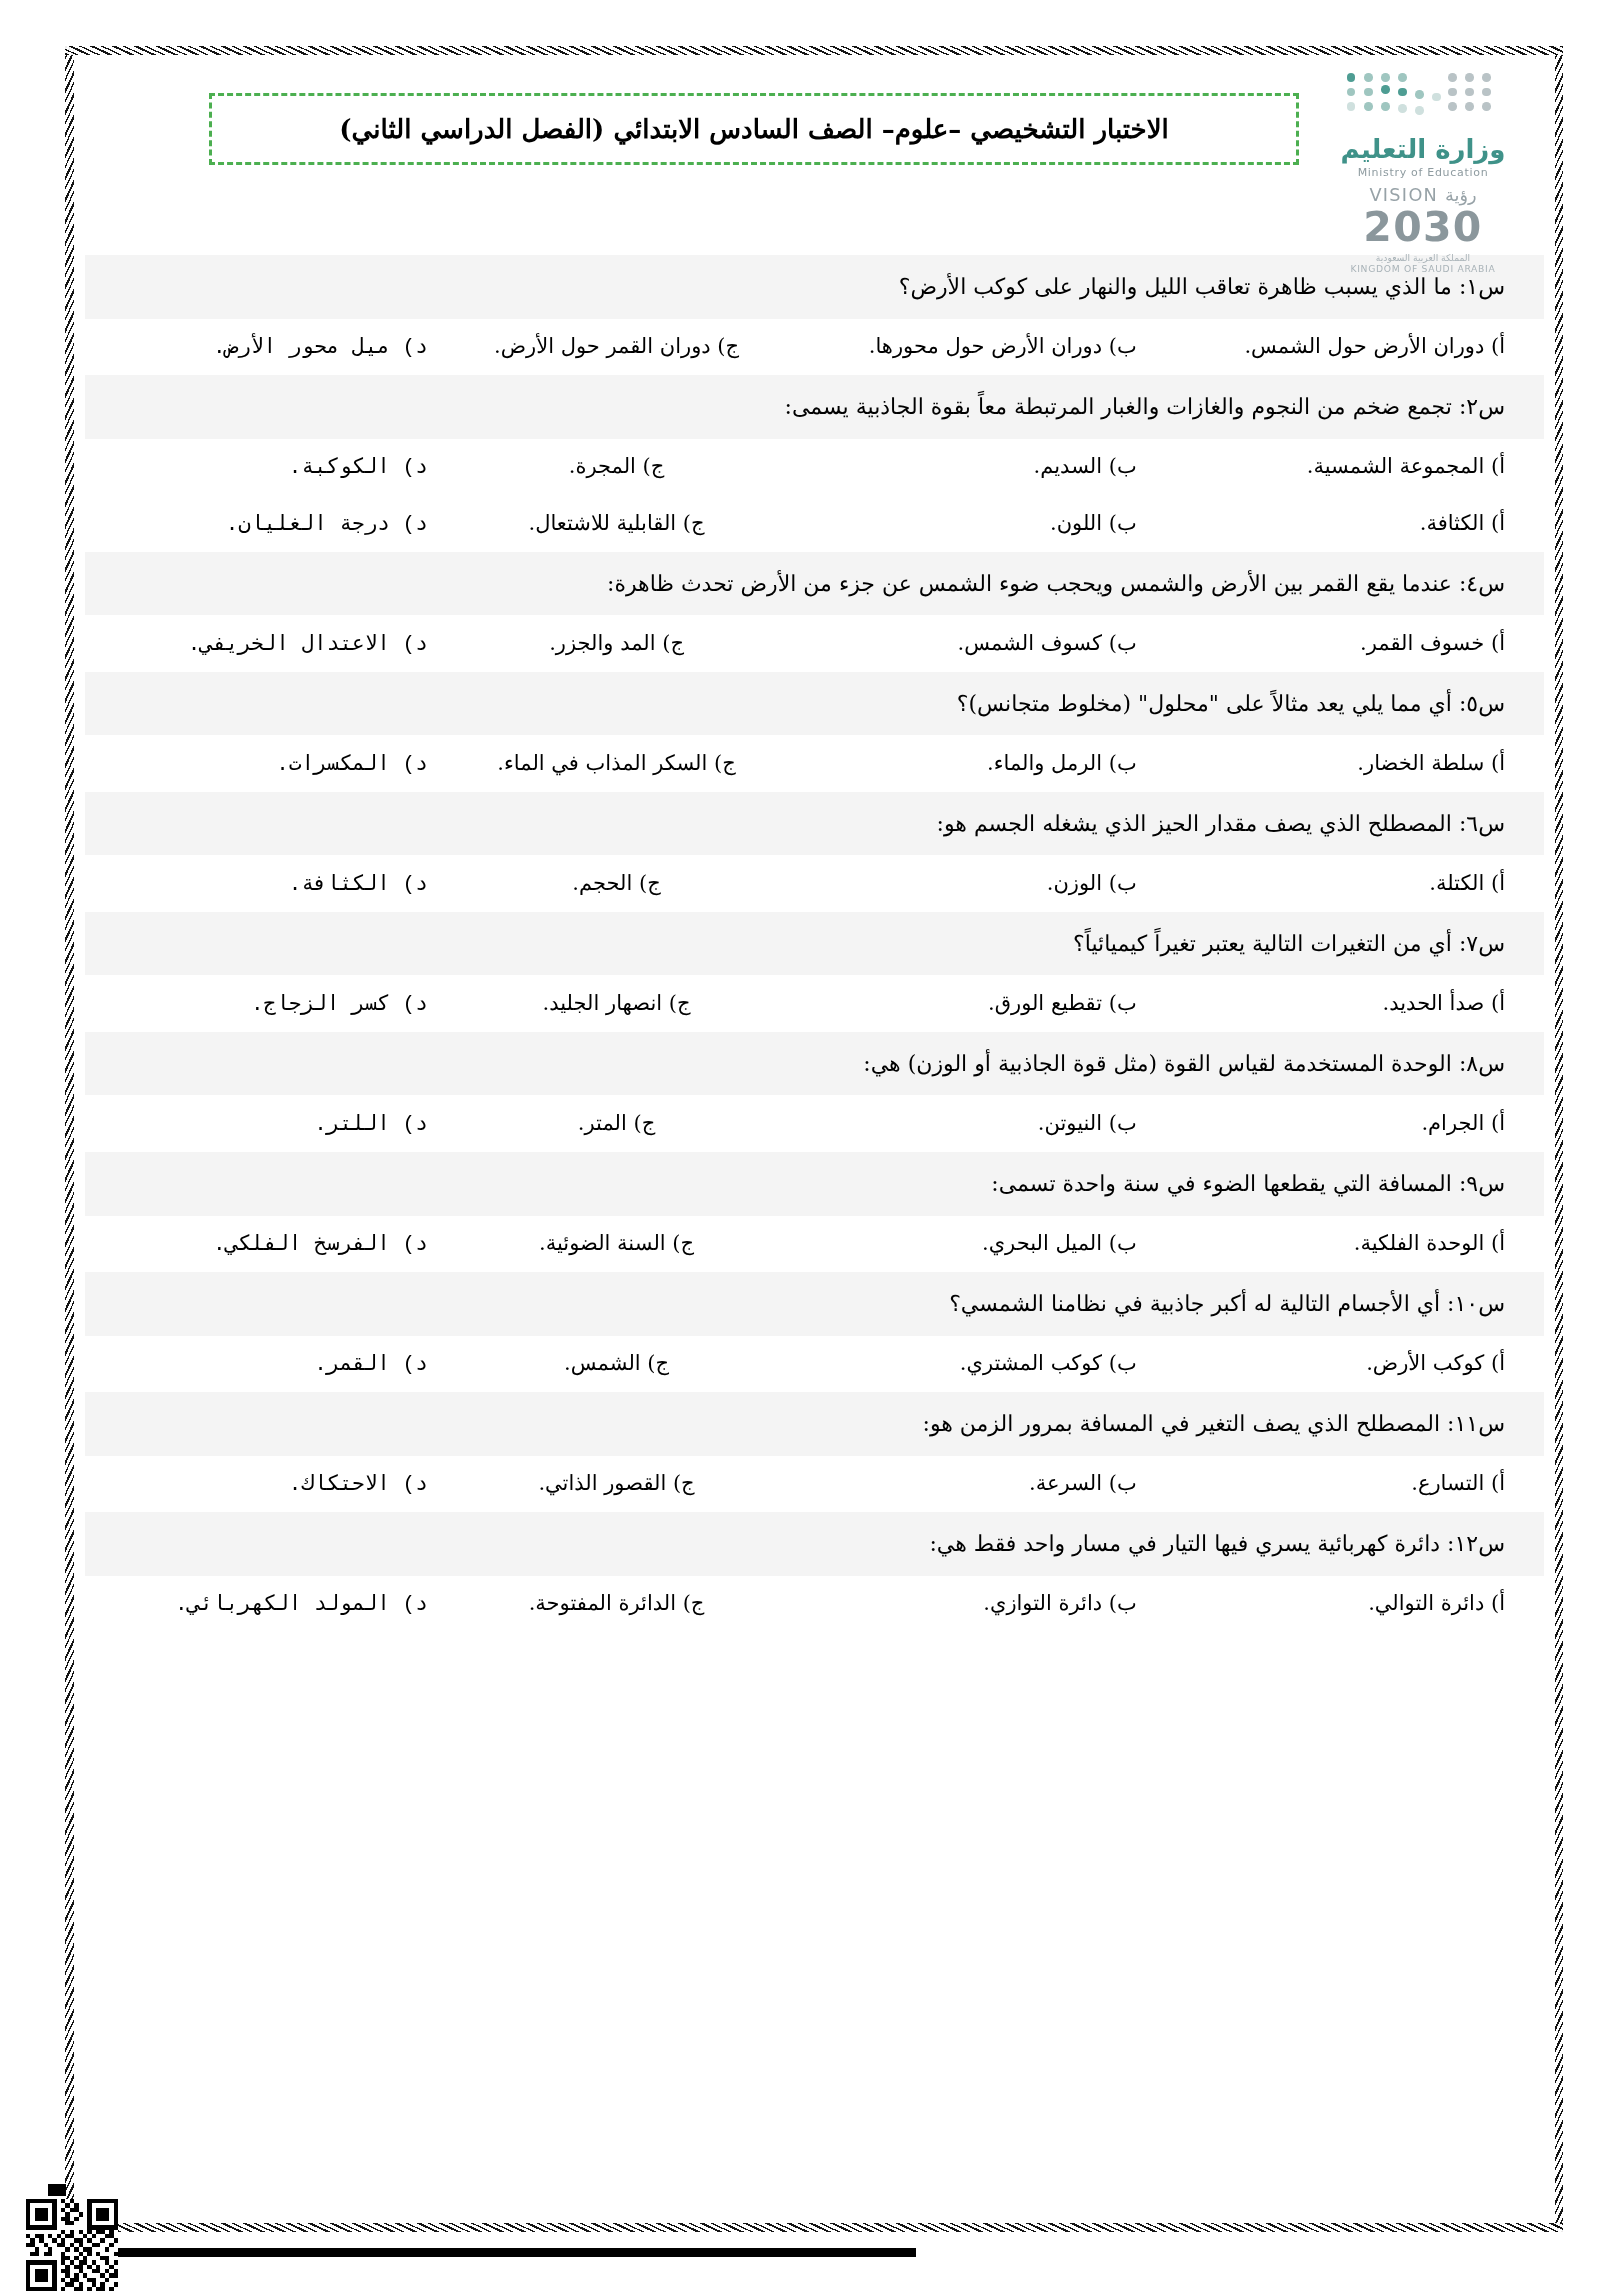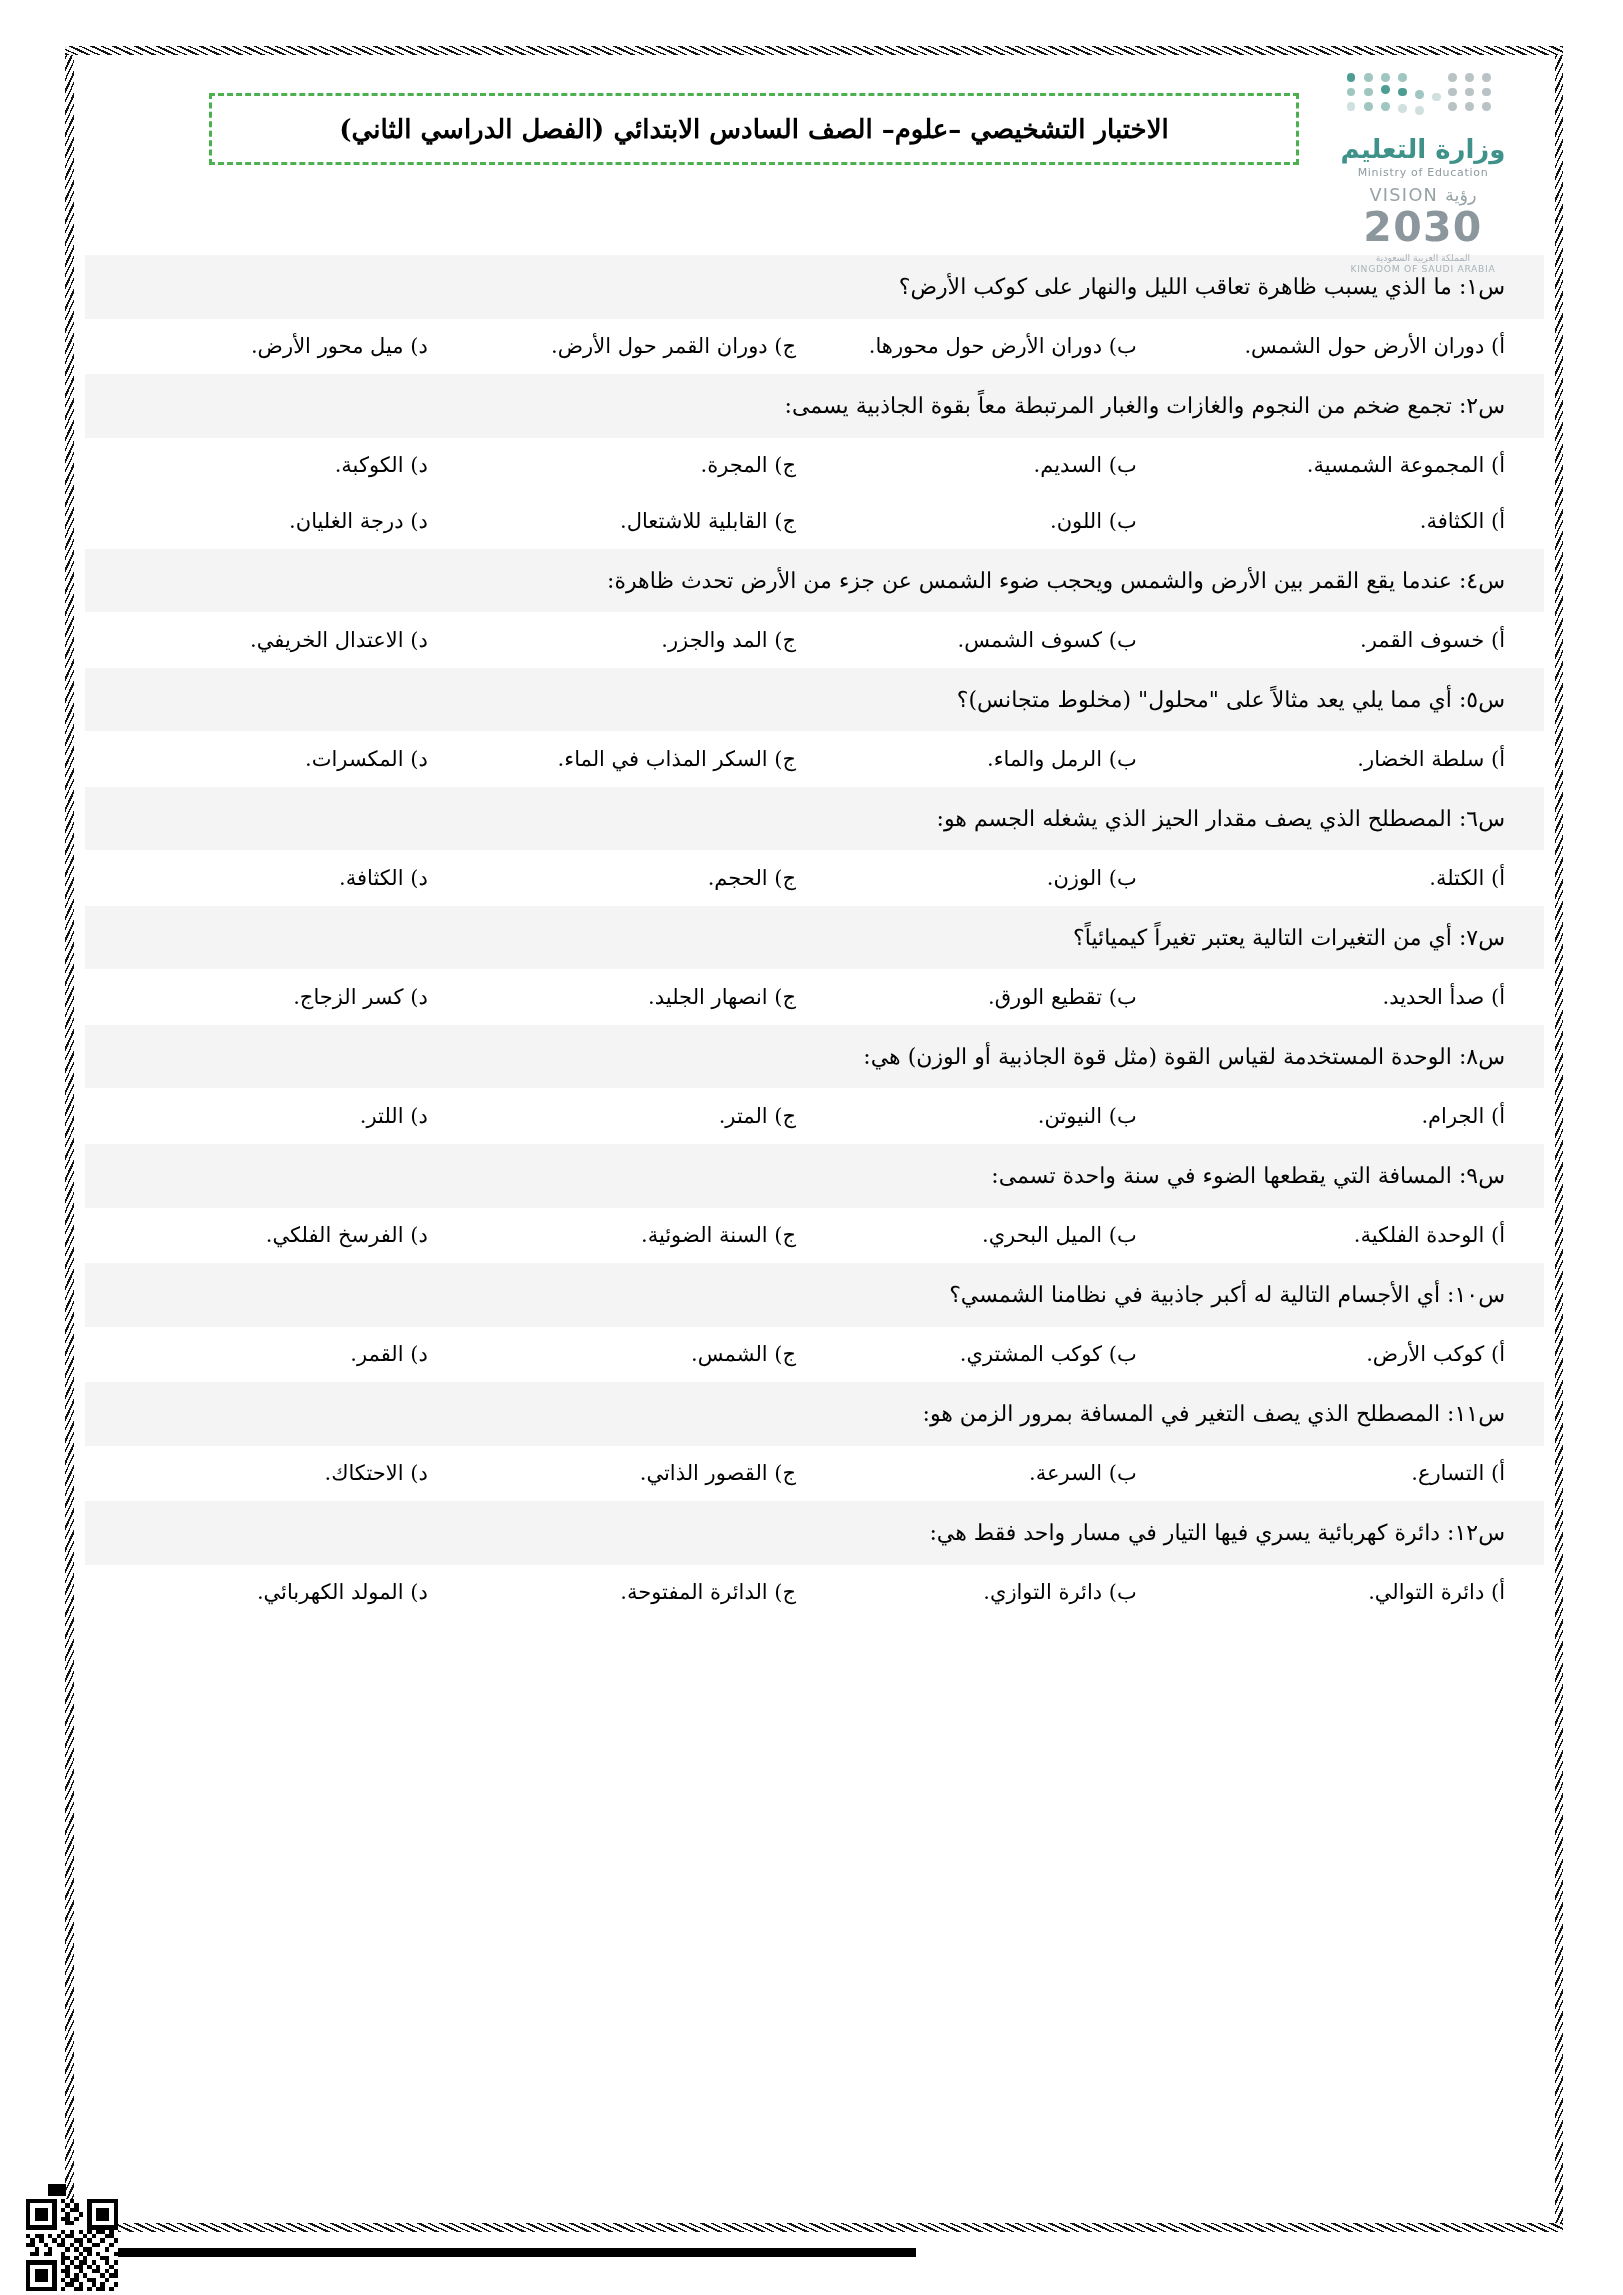--- a/index.html
+++ b/index.html
@@ -191,22 +191,22 @@
     color: #000000;
   }
 
   .opt {
     flex: 0 0 auto;
     text-align: right;
     white-space: nowrap;
   }
   .opt.o1 { width: 26%; }
   .opt.o2 { width: 24%; }
-  .opt.o3 { width: 26%; }
-  .opt.o4 { width: 22%; }
+  .opt.o3 { width: 26%; text-align: center; }
+  .opt.o4 { width: 22%; font-family: Liberation Mono, monospace; }
 
   
   .footer-bar {
     position: absolute;
     left: 85px;
     bottom: 38px;
     width: 831px;
     height: 9.2px;
     background: #000000;
   }

